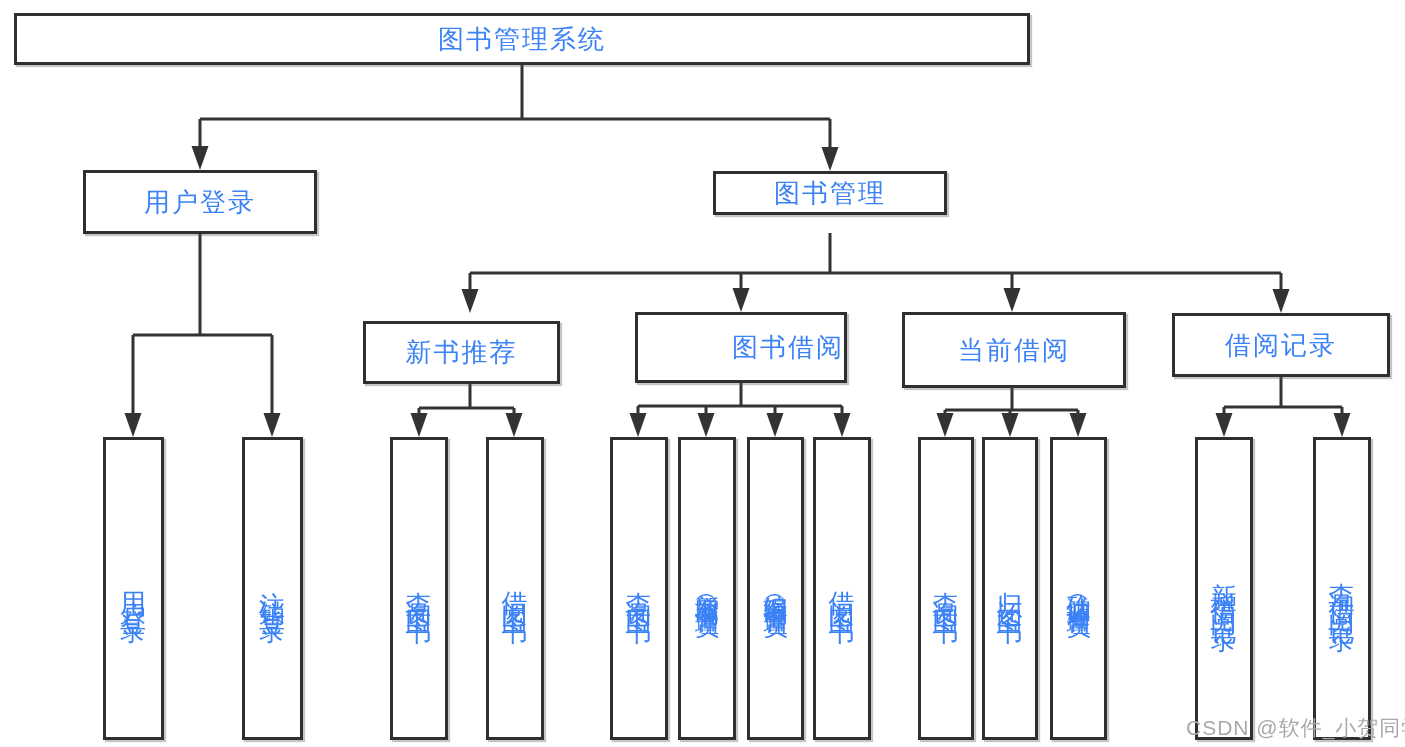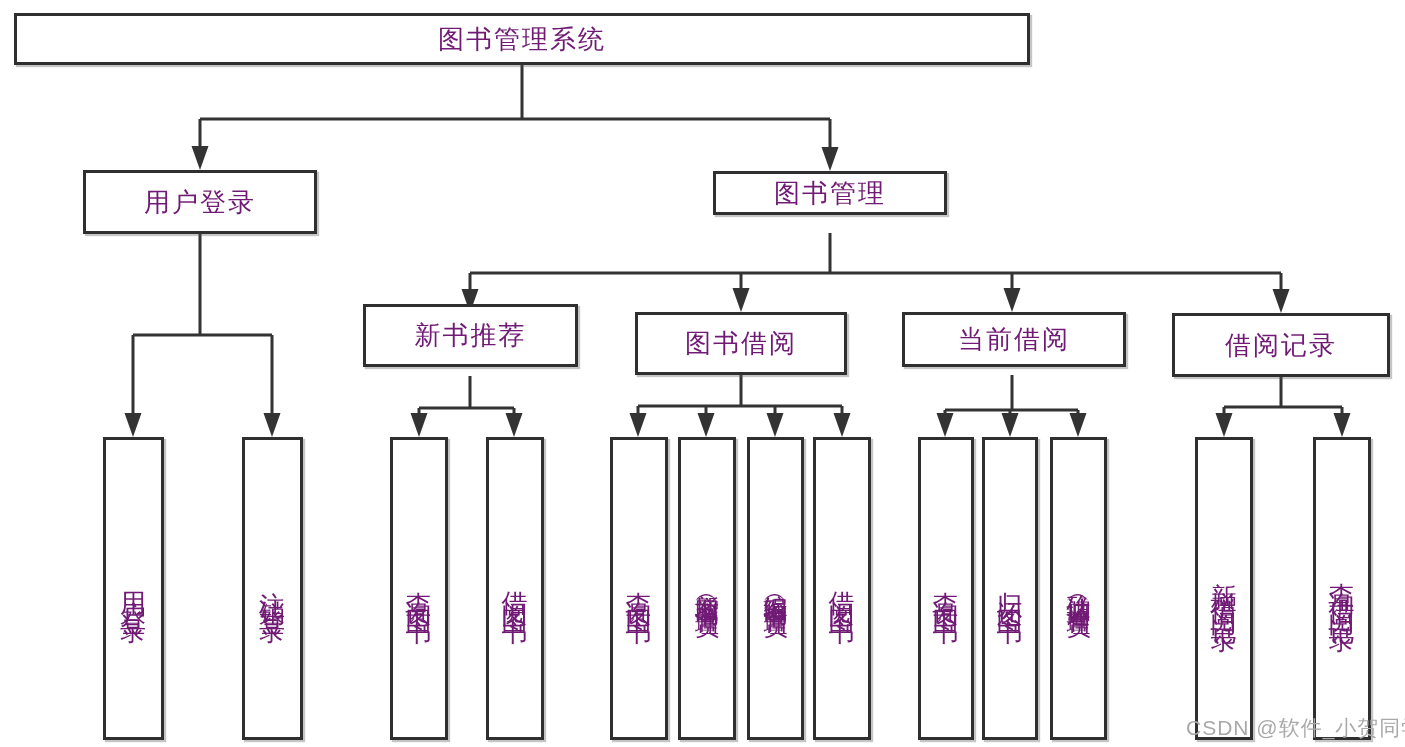--- a/index.html
+++ b/index.html
@@ -13,21 +13,21 @@
   .node{
     position:absolute;z-index:2;
     background:#ffffff;
     border:3px solid #2f2f2f;
     box-sizing:border-box;
     display:flex;align-items:center;justify-content:center;
     box-shadow:2px 2px 1px rgba(90,90,90,0.35);
     color:#2b2b2b;
   }
   .node .lbl{
-    font-size:26px;letter-spacing:2px;white-space:nowrap;color:#701a75;
+    font-size:26px;letter-spacing:2px;white-space:nowrap;color:#3b82f6;
   }
   .leaf .lbl{
     writing-mode:vertical-lr;
     font-size:26px;letter-spacing:9px;line-height:1;
     white-space:normal;
   }
   .leaf .lbl.tight{
     font-size:24px;letter-spacing:3px;
   }
   .watermark{
@@ -86,27 +86,27 @@
     <span class="lbl">图书管理系统</span>
   </div>
 
   <div class="node" style="left:83px;top:170px;width:234px;height:64px;">
     <span class="lbl">用户登录</span>
   </div>
   <div class="node" style="left:713px;top:171px;width:234px;height:44px;">
     <span class="lbl">图书管理</span>
   </div>
 
-  <div class="node" style="left:363px;top:304px;width:215px;height:63px;">
+  <div class="node" style="left:363px;top:321px;width:197px;height:63px;">
     <span class="lbl">新书推荐</span>
   </div>
-  <div class="node" style="left:635px;top:312px;width:212px;height:63px;">
+  <div class="node" style="left:635px;top:312px;width:212px;height:71px;justify-content:flex-end;">
     <span class="lbl">图书借阅</span>
   </div>
-  <div class="node" style="left:902px;top:312px;width:224px;height:55px;">
+  <div class="node" style="left:902px;top:312px;width:224px;height:76px;">
     <span class="lbl">当前借阅</span>
   </div>
   <div class="node" style="left:1172px;top:313px;width:218px;height:64px;">
     <span class="lbl">借阅记录</span>
   </div>
 
   <div class="node leaf" style="left:103px;top:437px;width:61px;height:303px;">
     <span class="lbl">用户登录</span>
   </div>
   <div class="node leaf" style="left:242px;top:437px;width:61px;height:303px;">

